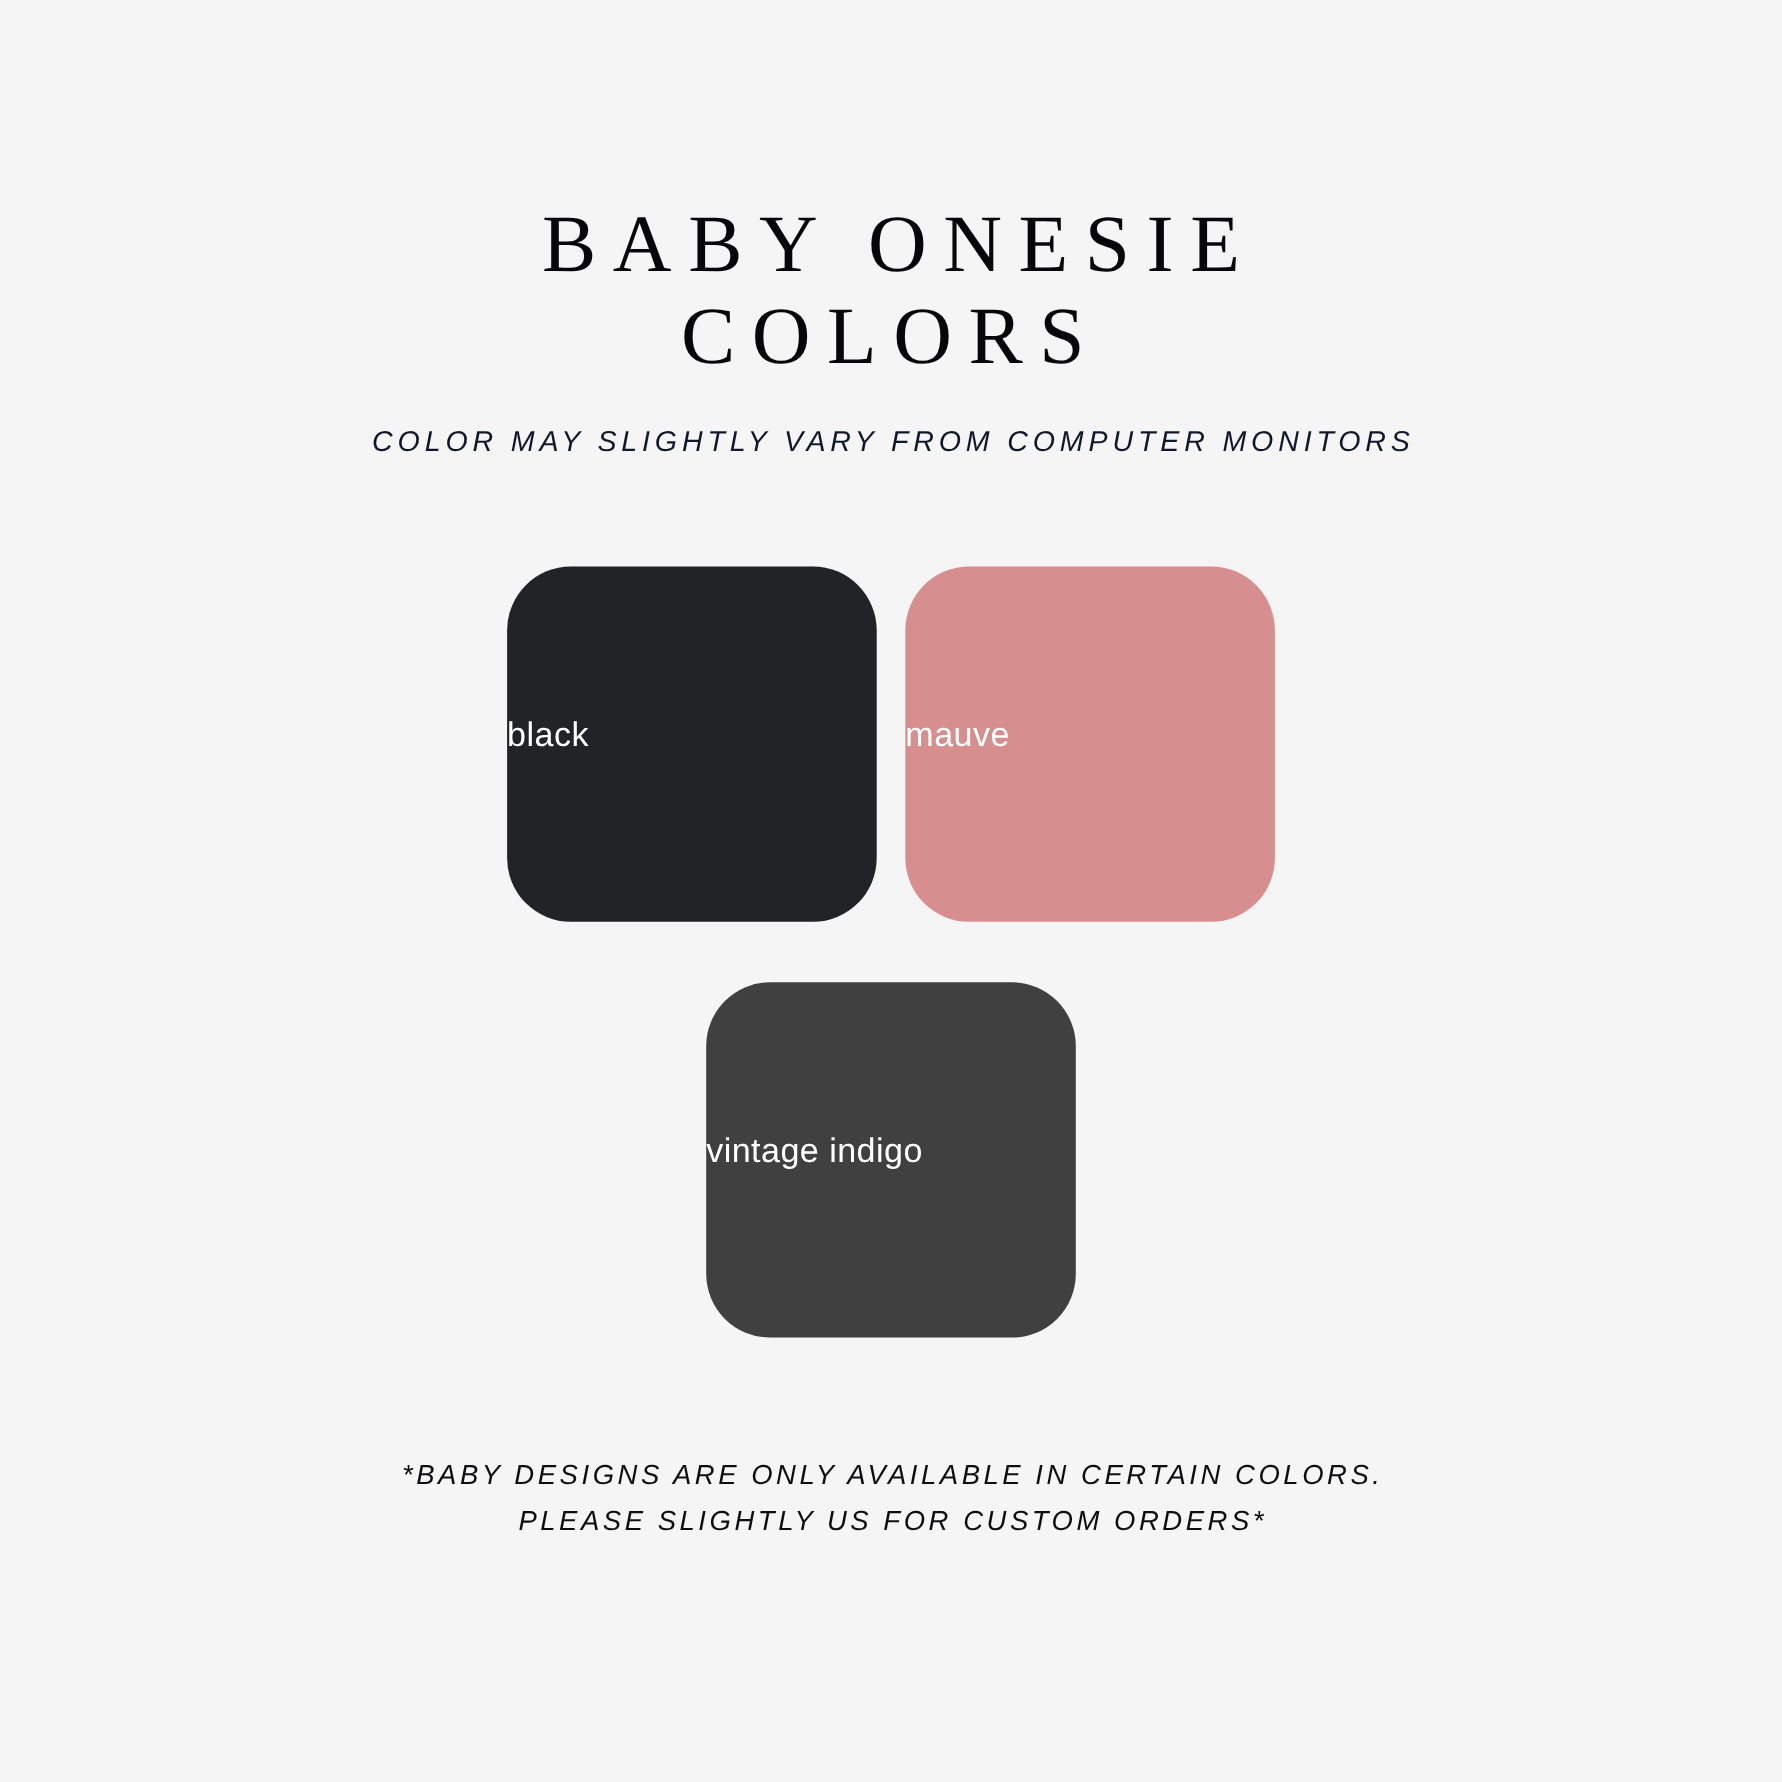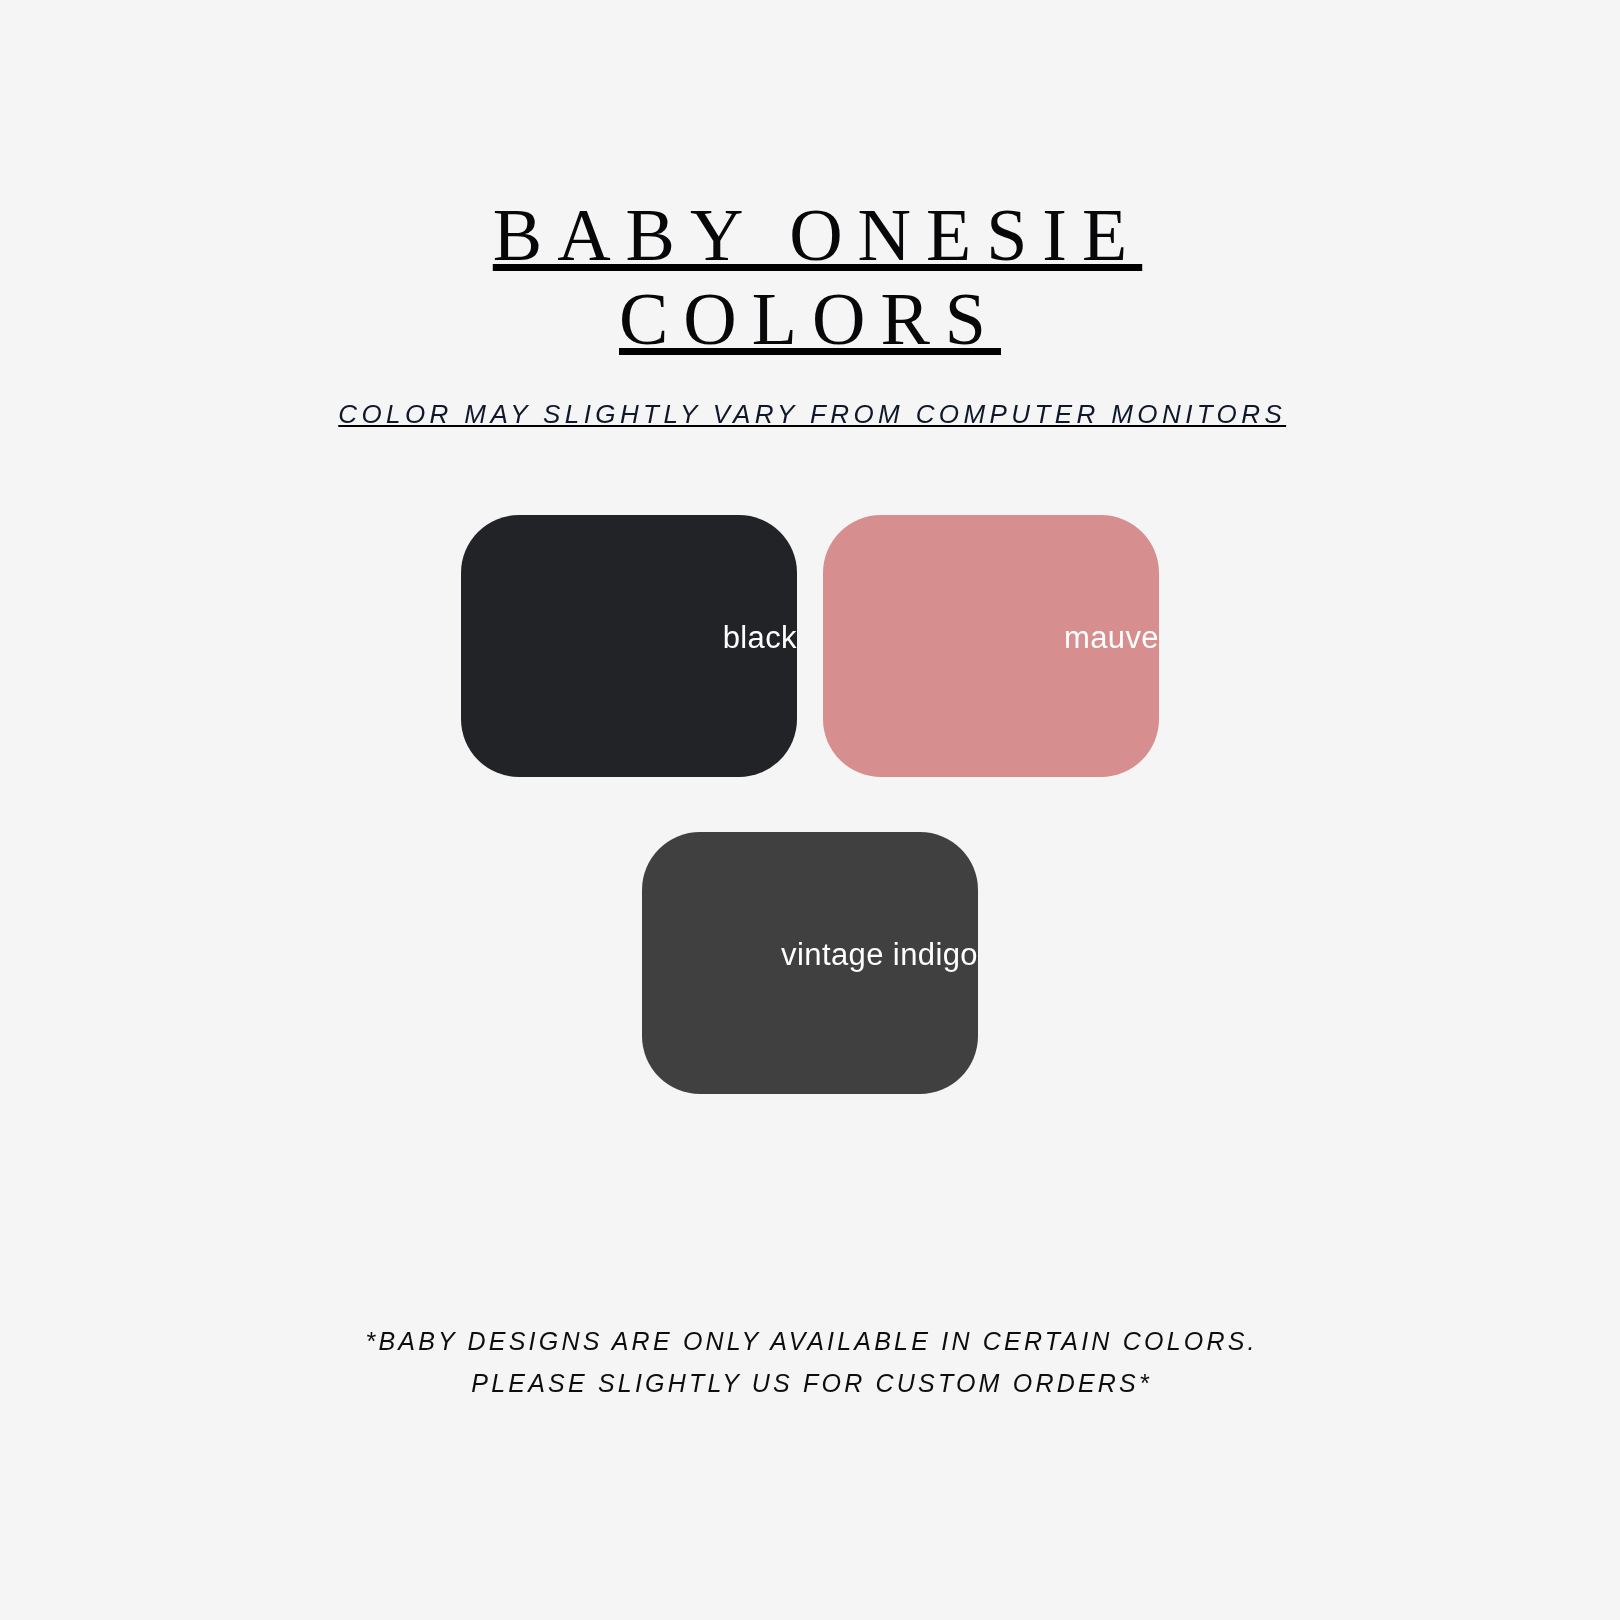--- a/index.html
+++ b/index.html
@@ -17,25 +17,24 @@
     position: relative;
     width: 1620px;
     height: 1620px;
     background: #f5f5f5;
     box-sizing: border-box;
   }
 
   
   .header {
     position: absolute;
-    top: 193px;
+    top: 180px;
     left: 0;
     width: 1620px;
     text-align: center;
-    text-decoration: underline;
   }
   .title {
     font-family: "Liberation Serif", "DejaVu Serif", serif;
     font-size: 74px;
     line-height: 84px;
     letter-spacing: 15px;
     color: #07070a;
     font-weight: 400;
     text-indent: 15px;
     margin: 0;
@@ -63,25 +62,25 @@
   .swatch-row {
     display: flex;
     justify-content: center;
     gap: 26px;
   }
   .swatch-row + .swatch-row {
     margin-top: 55px;
   }
   .swatch {
     width: 336px;
-    height: 262px;
+    height: 323px;
     border-radius: 58px;
     display: flex;
     align-items: center;
-    justify-content: flex-end;
+    justify-content: flex-start;
     box-sizing: border-box;
   }
   .swatch-label {
     font-family: "Liberation Sans", sans-serif;
     font-weight: 300;
     font-size: 31px;
     letter-spacing: 0.4px;
     line-height: 1;
     transform: translateY(-9px);
   }

